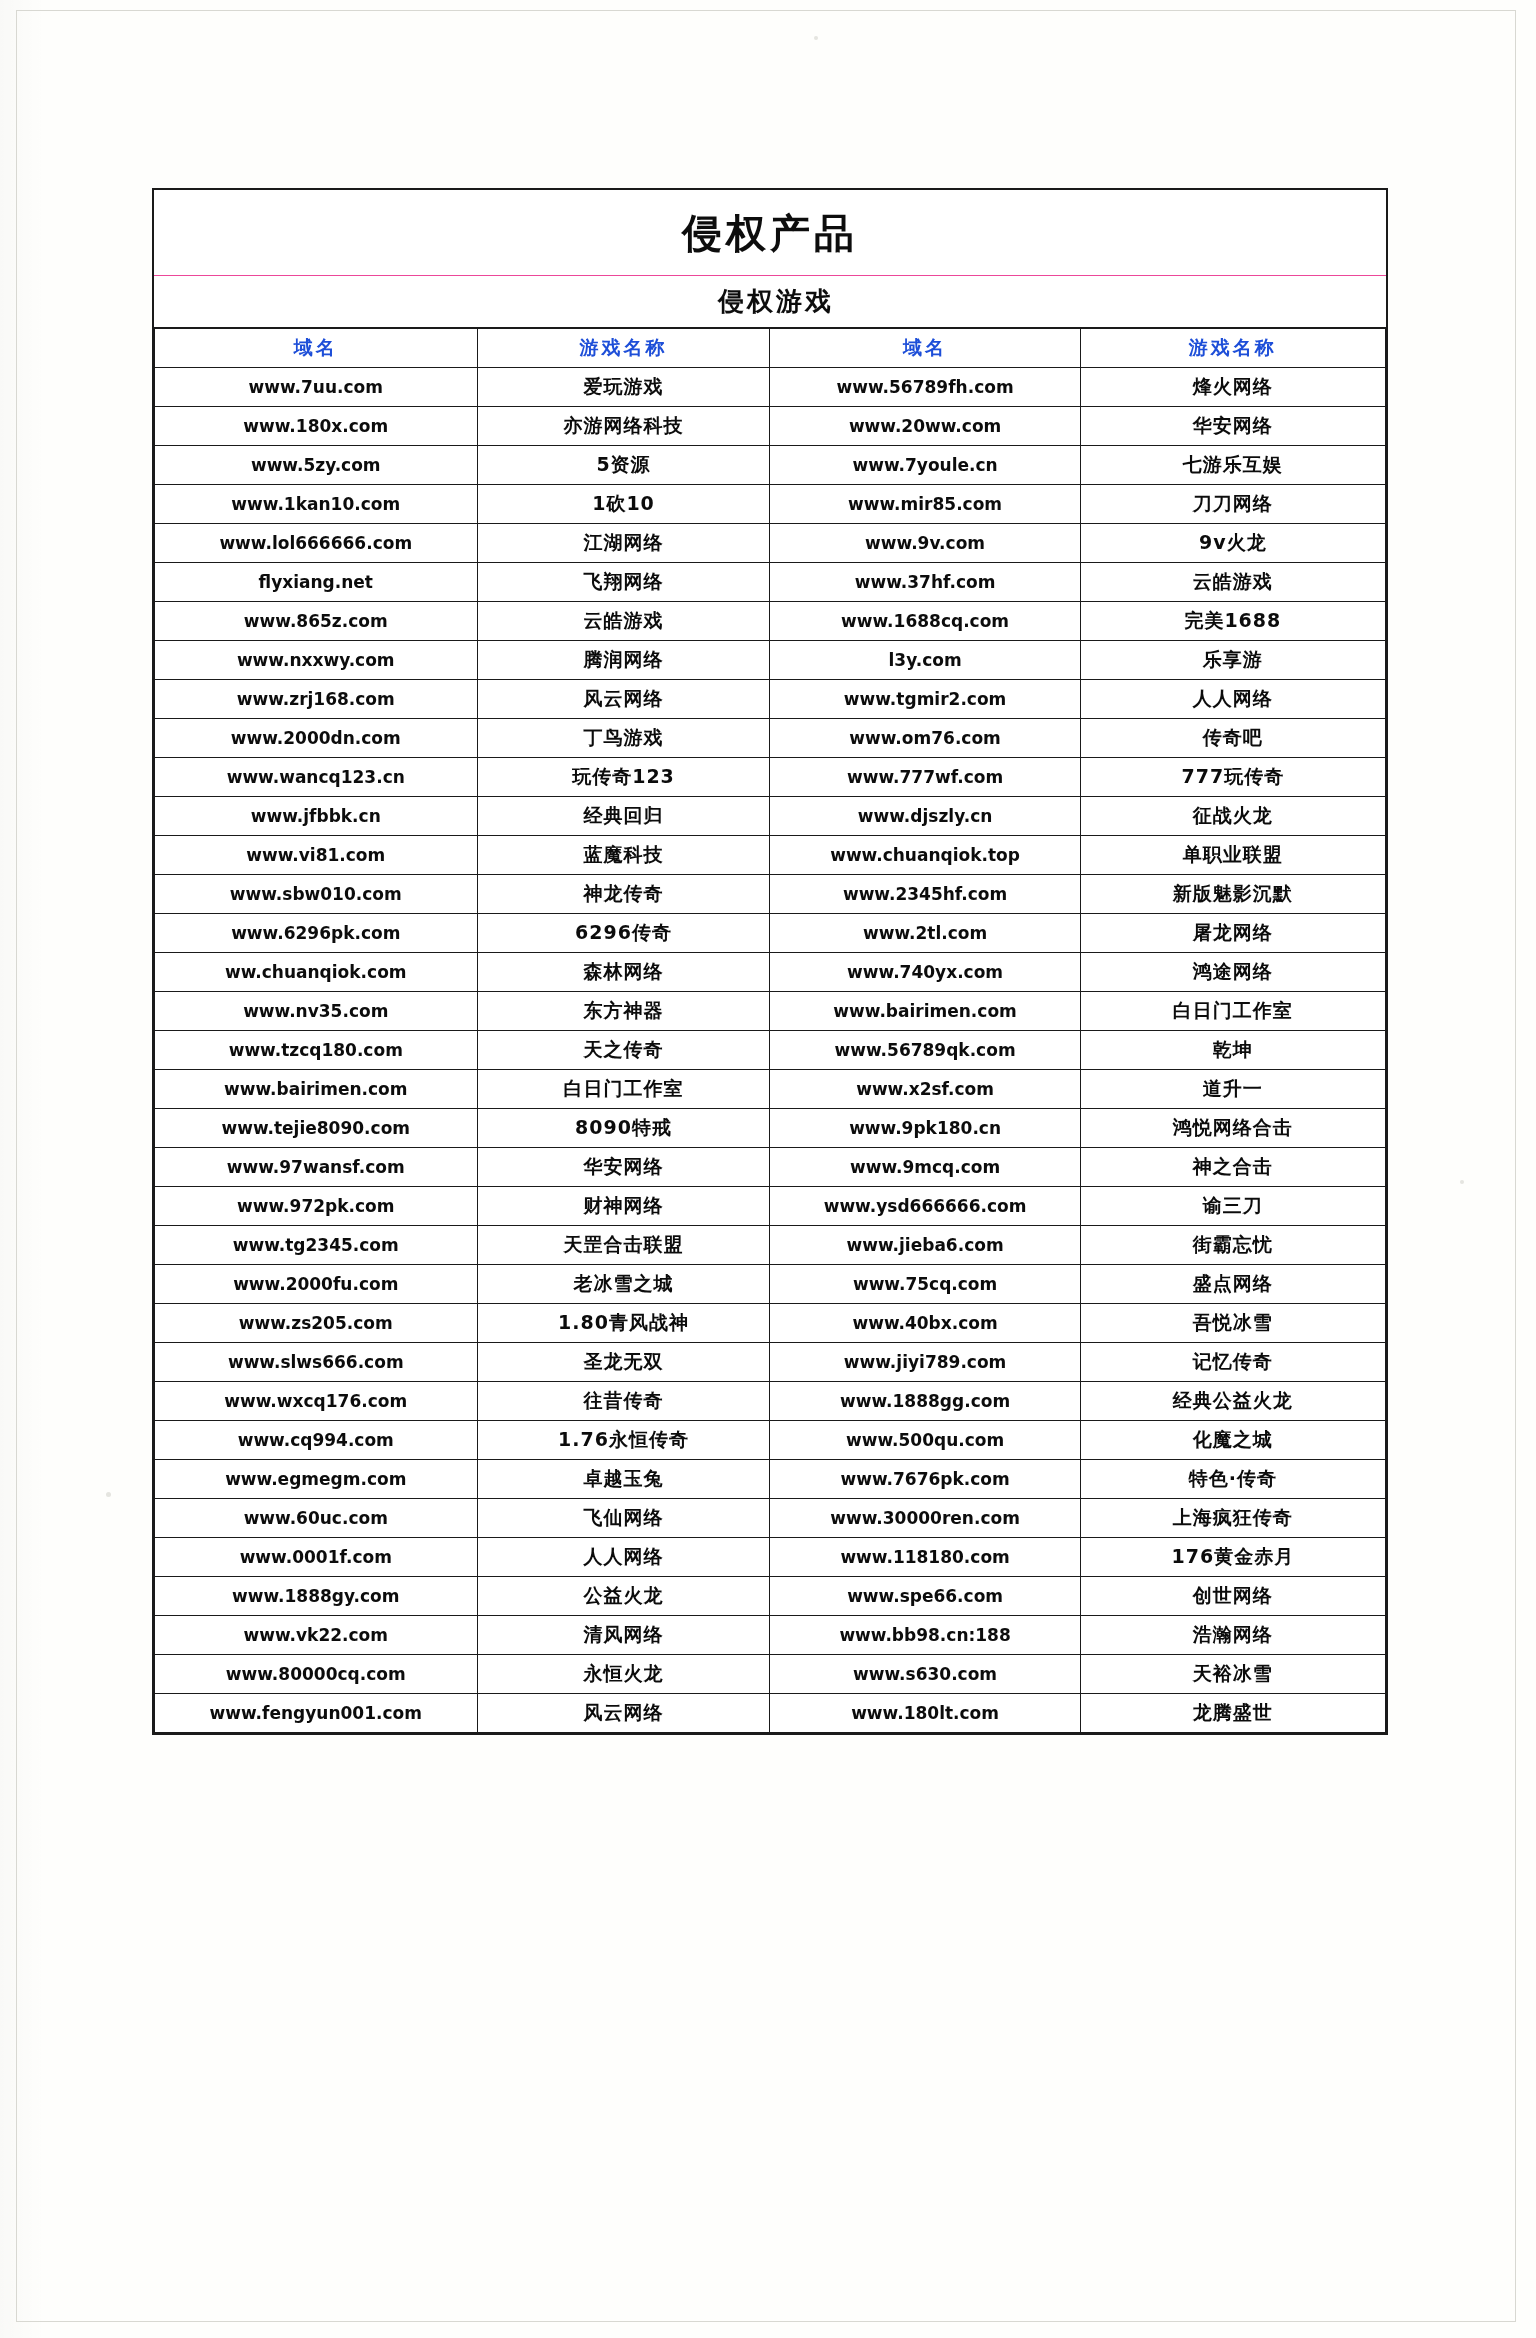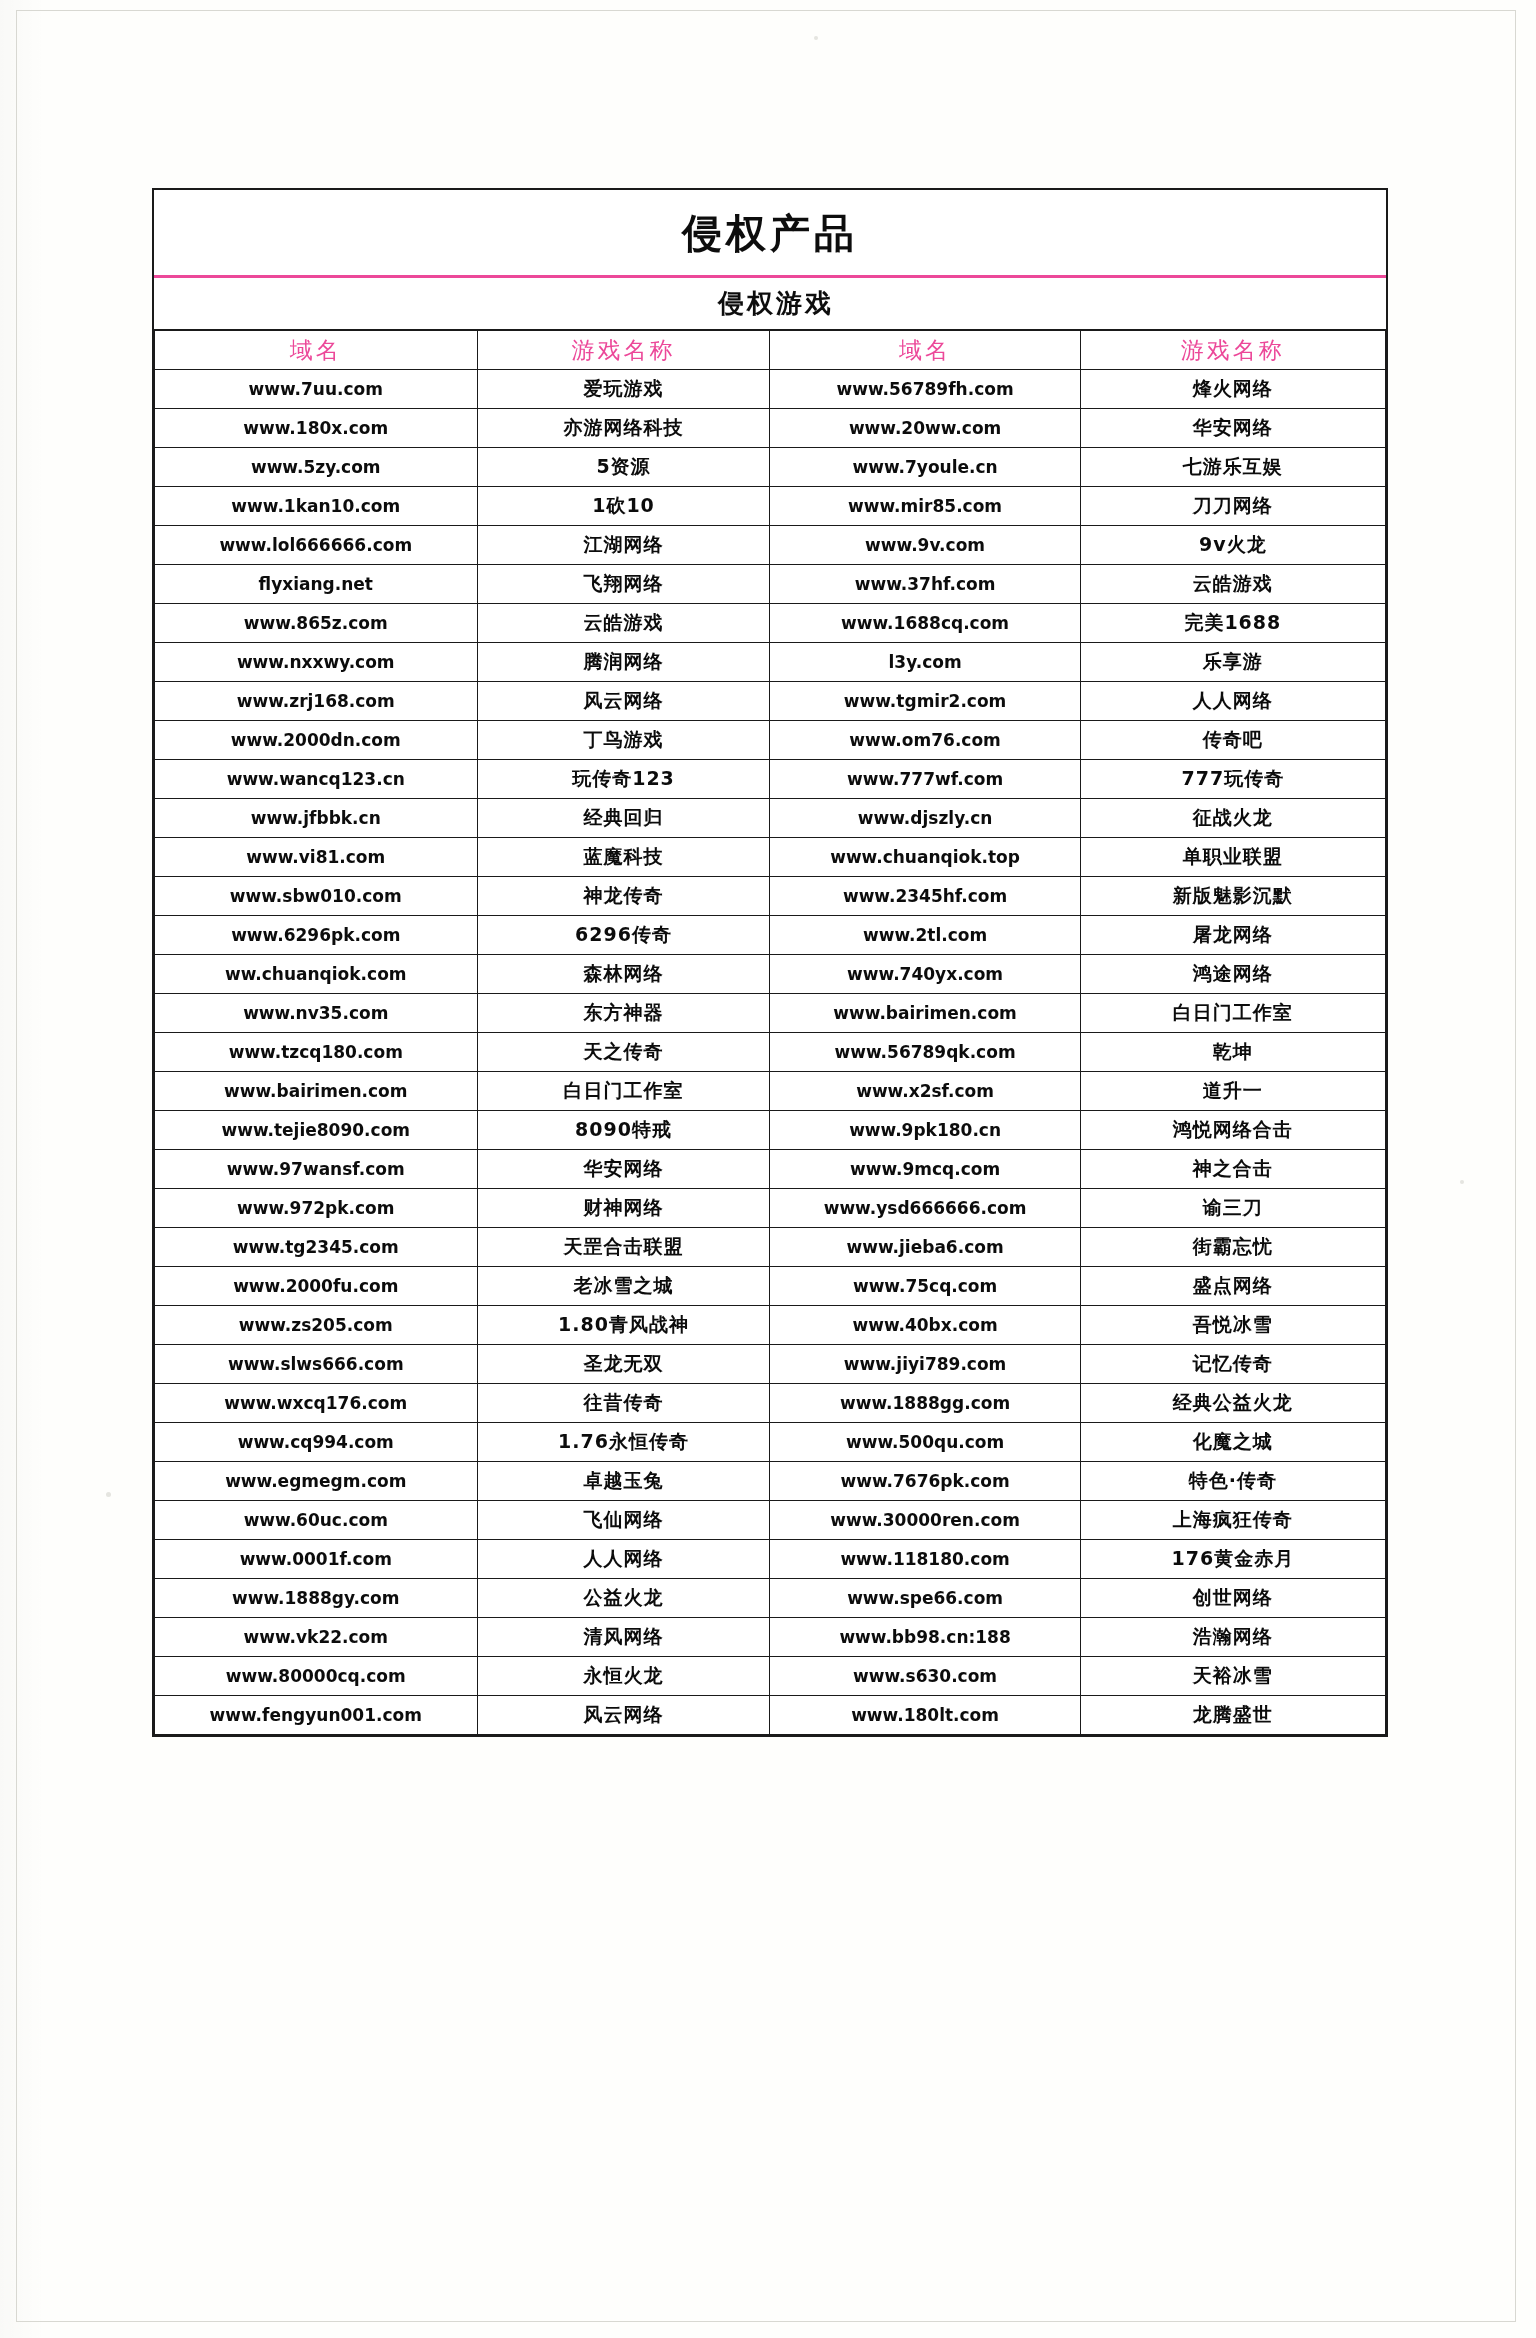--- a/index.html
+++ b/index.html
@@ -43,21 +43,21 @@
     box-sizing: border-box;
     background: #ffffff;
   }
   .title {
     text-align: center;
     font-family: "DejaVu Serif", serif;
     font-size: 40px;
     font-weight: 700;
     letter-spacing: 4px;
     padding: 16px 0 14px 0;
-    border-bottom: 3px solid #ec4899;
+    border-bottom: 1px solid #ec4899;
     color: #0d0d0d;
   }
   .subtitle {
     text-align: center;
     font-family: "DejaVu Serif", serif;
     font-size: 26px;
     font-weight: 600;
     letter-spacing: 3px;
     padding: 8px 0 8px 12px;
     border-bottom: 1px solid #1a1a1a;
@@ -71,24 +71,24 @@
   table.grid th, table.grid td {
     border: 1px solid #1a1a1a;
     height: 39px;
     text-align: center;
     vertical-align: middle;
     padding: 0 4px;
     box-sizing: border-box;
   }
   table.grid th {
     font-family: "DejaVu Serif", serif;
-    font-size: 23px;
-    font-weight: 400;
+    font-size: 19px;
+    font-weight: 700;
     letter-spacing: 3px;
-    color: #ec4899;
+    color: #1d4ed8;
   }
   td.domain {
     font-family: "DejaVu Sans", sans-serif;
     font-size: 17px;
     font-weight: 700;
     color: #0c0c0c;
     letter-spacing: 0px;
   }
   td.game {
     font-family: "DejaVu Sans", sans-serif;

